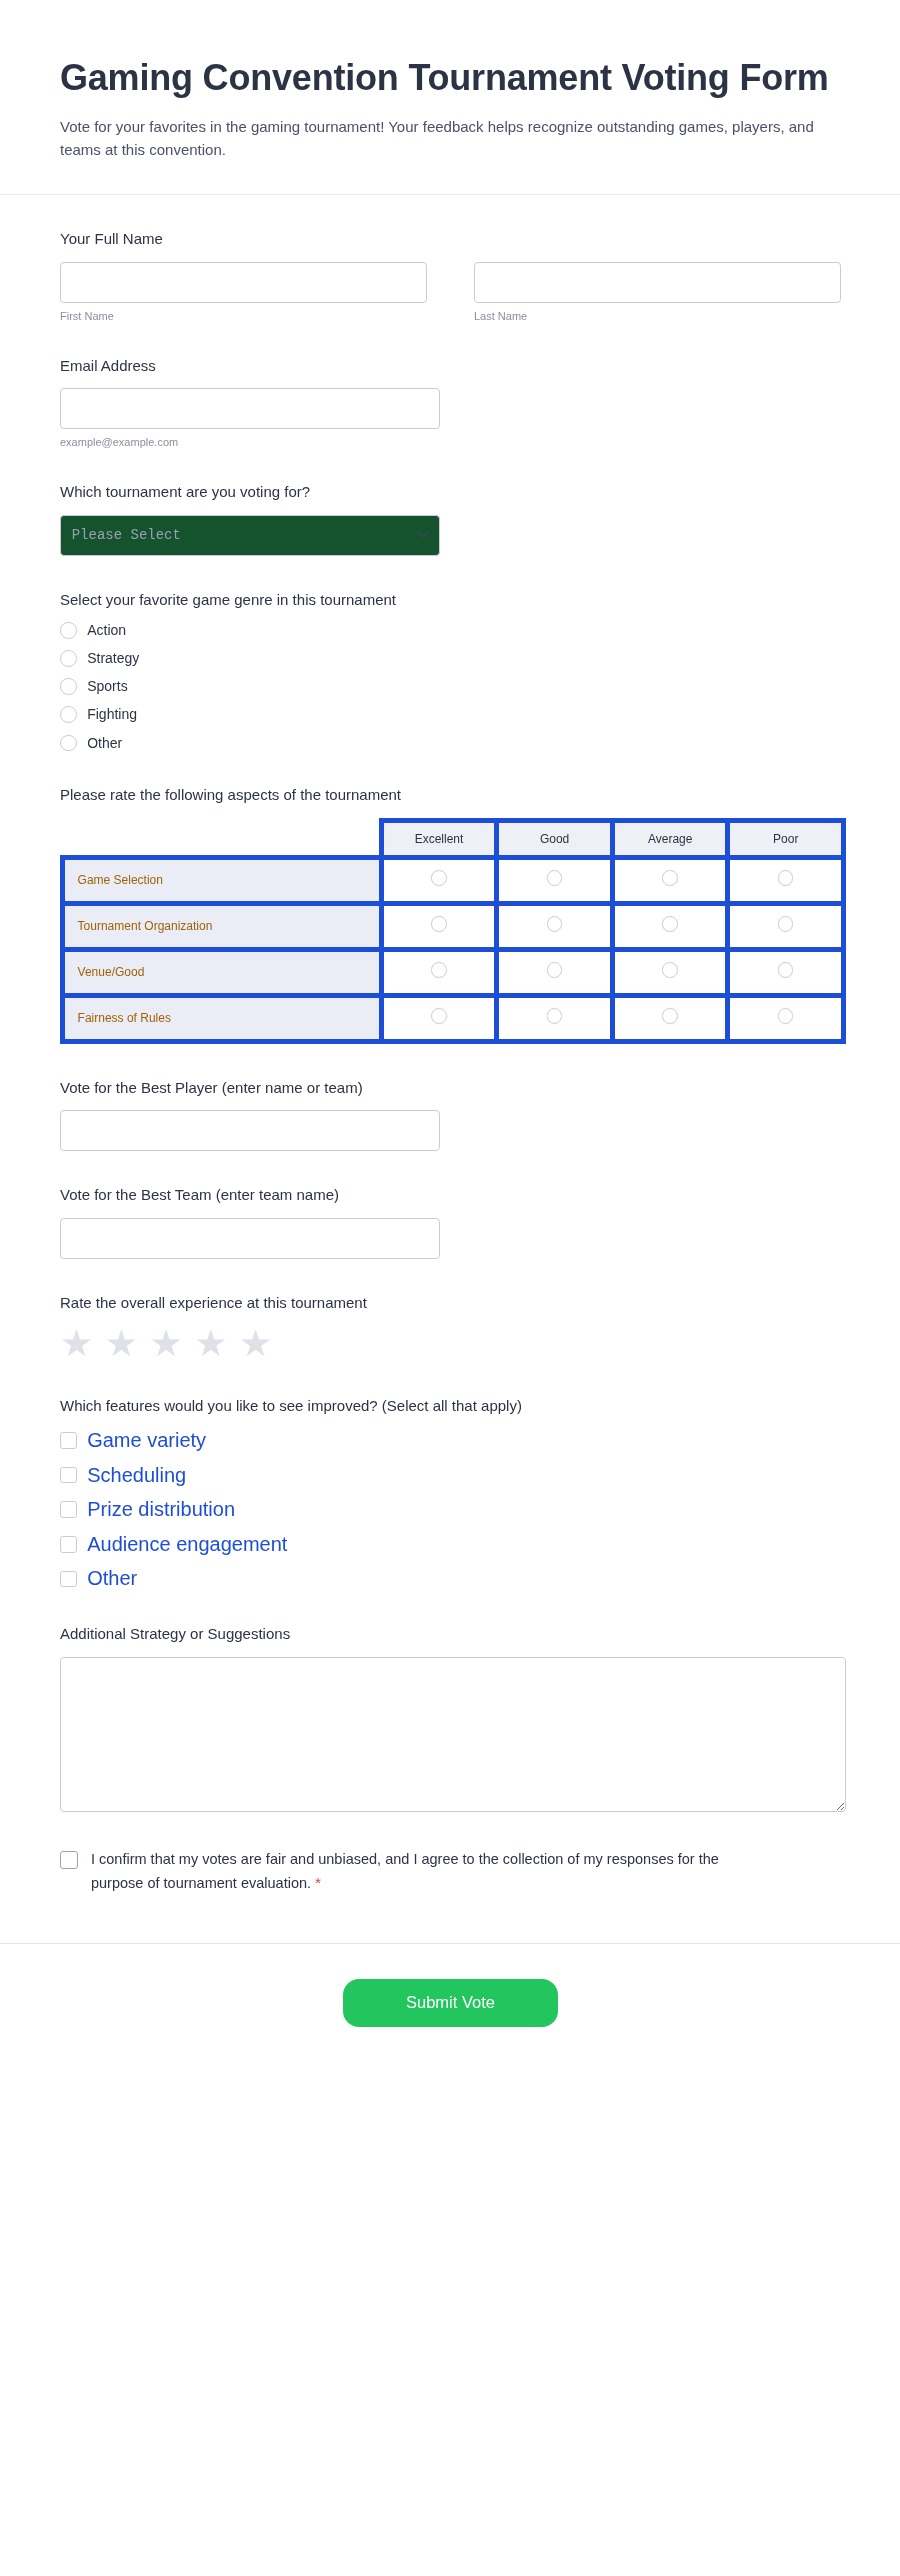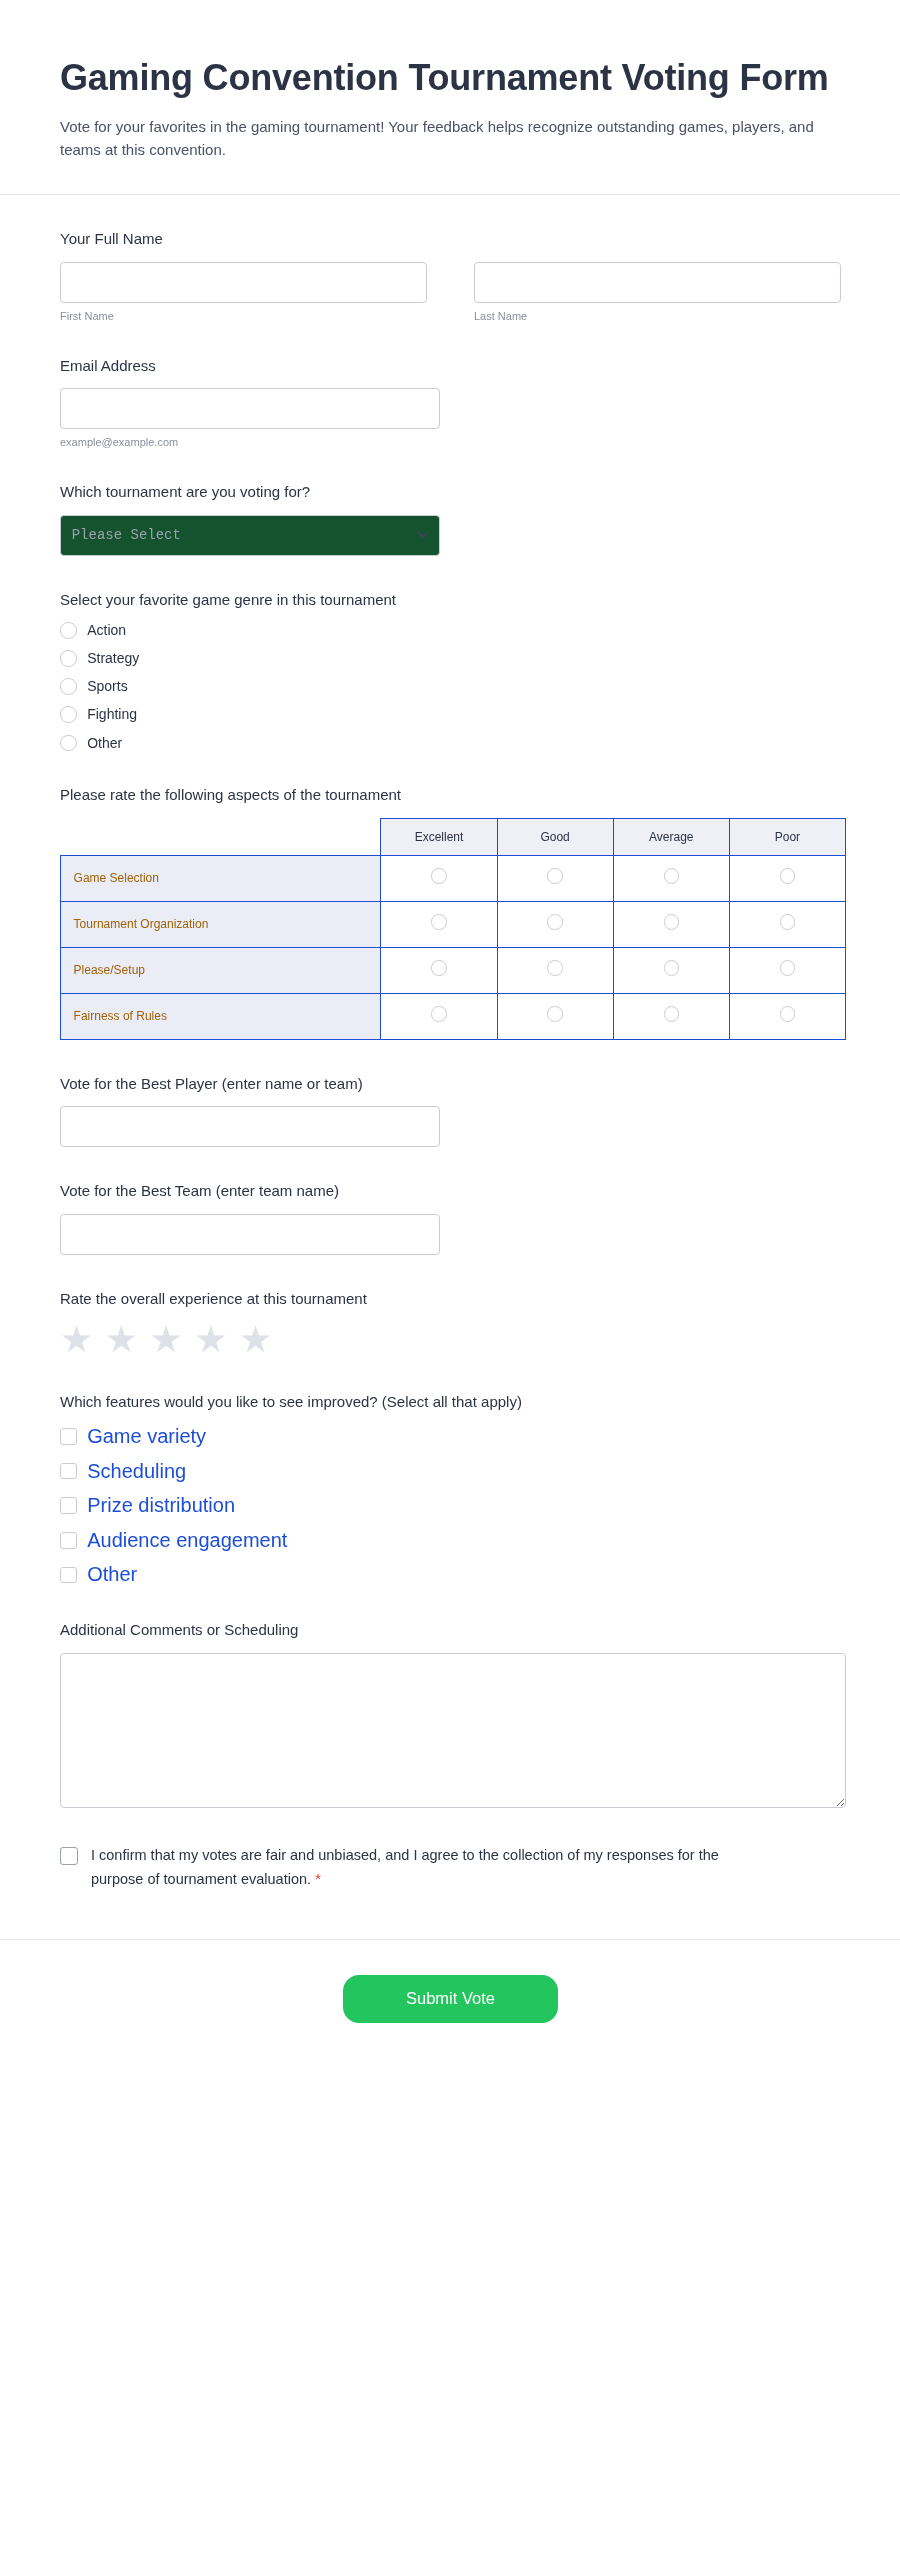--- a/index.html
+++ b/index.html
@@ -130,21 +130,21 @@
     color: #2c3345;
   }
 
   
   .matrix-table {
     border-collapse: collapse;
     margin-top: 5.8px;
     width: 786px;
   }
   .matrix-table th, .matrix-table td {
-    border: 1px solid #1d4ed8;
+    border: 5px solid #1d4ed8;
   }
   .matrix-table th.corner {
     border: none;
     background: transparent;
     width: 320px;
   }
   .matrix-table th.col-head {
     background: #eef0f6;
     font-size: 12px;
     font-weight: normal;
@@ -366,21 +366,21 @@
             <td class="cell"><span class="cell-radio"></span></td>
           </tr>
           <tr>
             <td class="row-head">Tournament Organization</td>
             <td class="cell"><span class="cell-radio"></span></td>
             <td class="cell"><span class="cell-radio"></span></td>
             <td class="cell"><span class="cell-radio"></span></td>
             <td class="cell"><span class="cell-radio"></span></td>
           </tr>
           <tr>
-            <td class="row-head">Please/Setup</td>
+            <td class="row-head">Venue/Good</td>
             <td class="cell"><span class="cell-radio"></span></td>
             <td class="cell"><span class="cell-radio"></span></td>
             <td class="cell"><span class="cell-radio"></span></td>
             <td class="cell"><span class="cell-radio"></span></td>
           </tr>
           <tr>
             <td class="row-head">Fairness of Rules</td>
             <td class="cell"><span class="cell-radio"></span></td>
             <td class="cell"><span class="cell-radio"></span></td>
             <td class="cell"><span class="cell-radio"></span></td>
@@ -435,21 +435,21 @@
           <span class="check-text">Audience engagement</span>
         </div>
         <div class="check-row">
           <span class="check-mark"></span>
           <span class="check-text">Other</span>
         </div>
       </div>
     </div>
 
     <div class="field-block">
-      <span class="field-label">Additional Comments or Scheduling</span>
+      <span class="field-label">Additional Strategy or Suggestions</span>
       <textarea class="form-textarea" placeholder="" style=""></textarea>
     </div>
 
     <div class="consent-block">
       <span class="consent-box"></span>
       <span class="consent-text">
         <span>I confirm that my votes are fair and unbiased, and I agree to the collection of my responses for the purpose of tournament evaluation.</span><span class="req-star">*</span>
       </span>
     </div>
 

